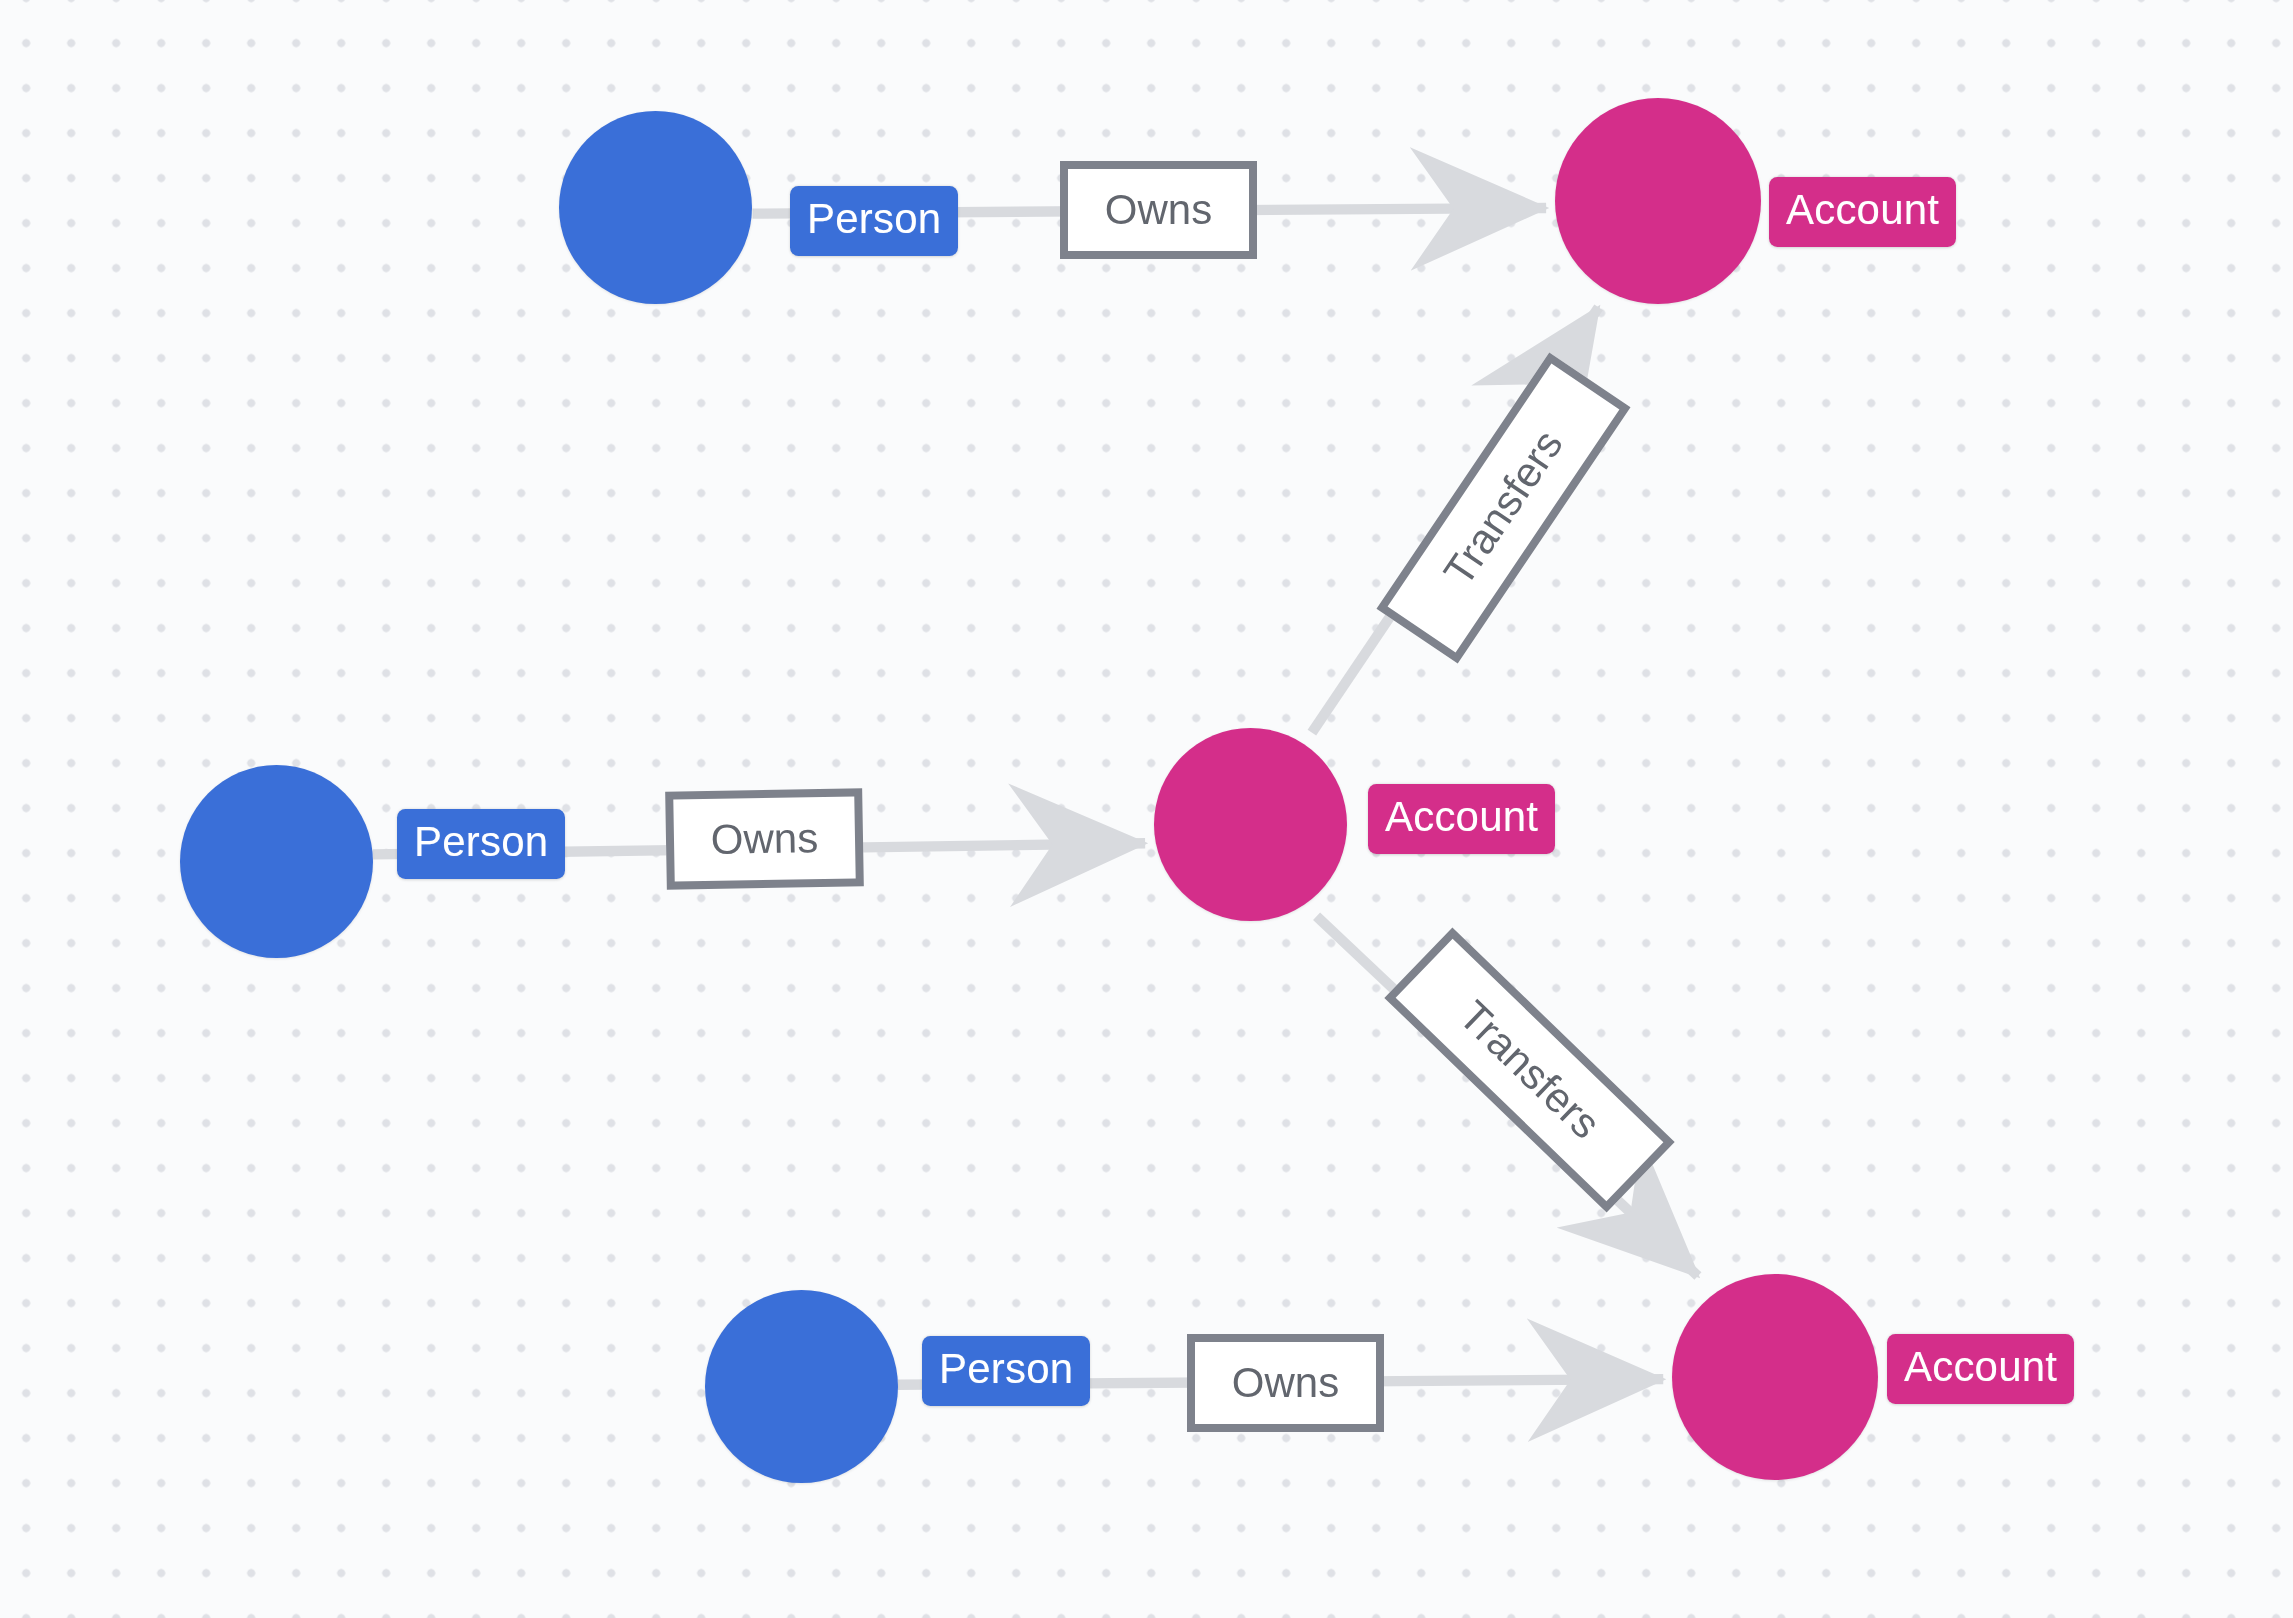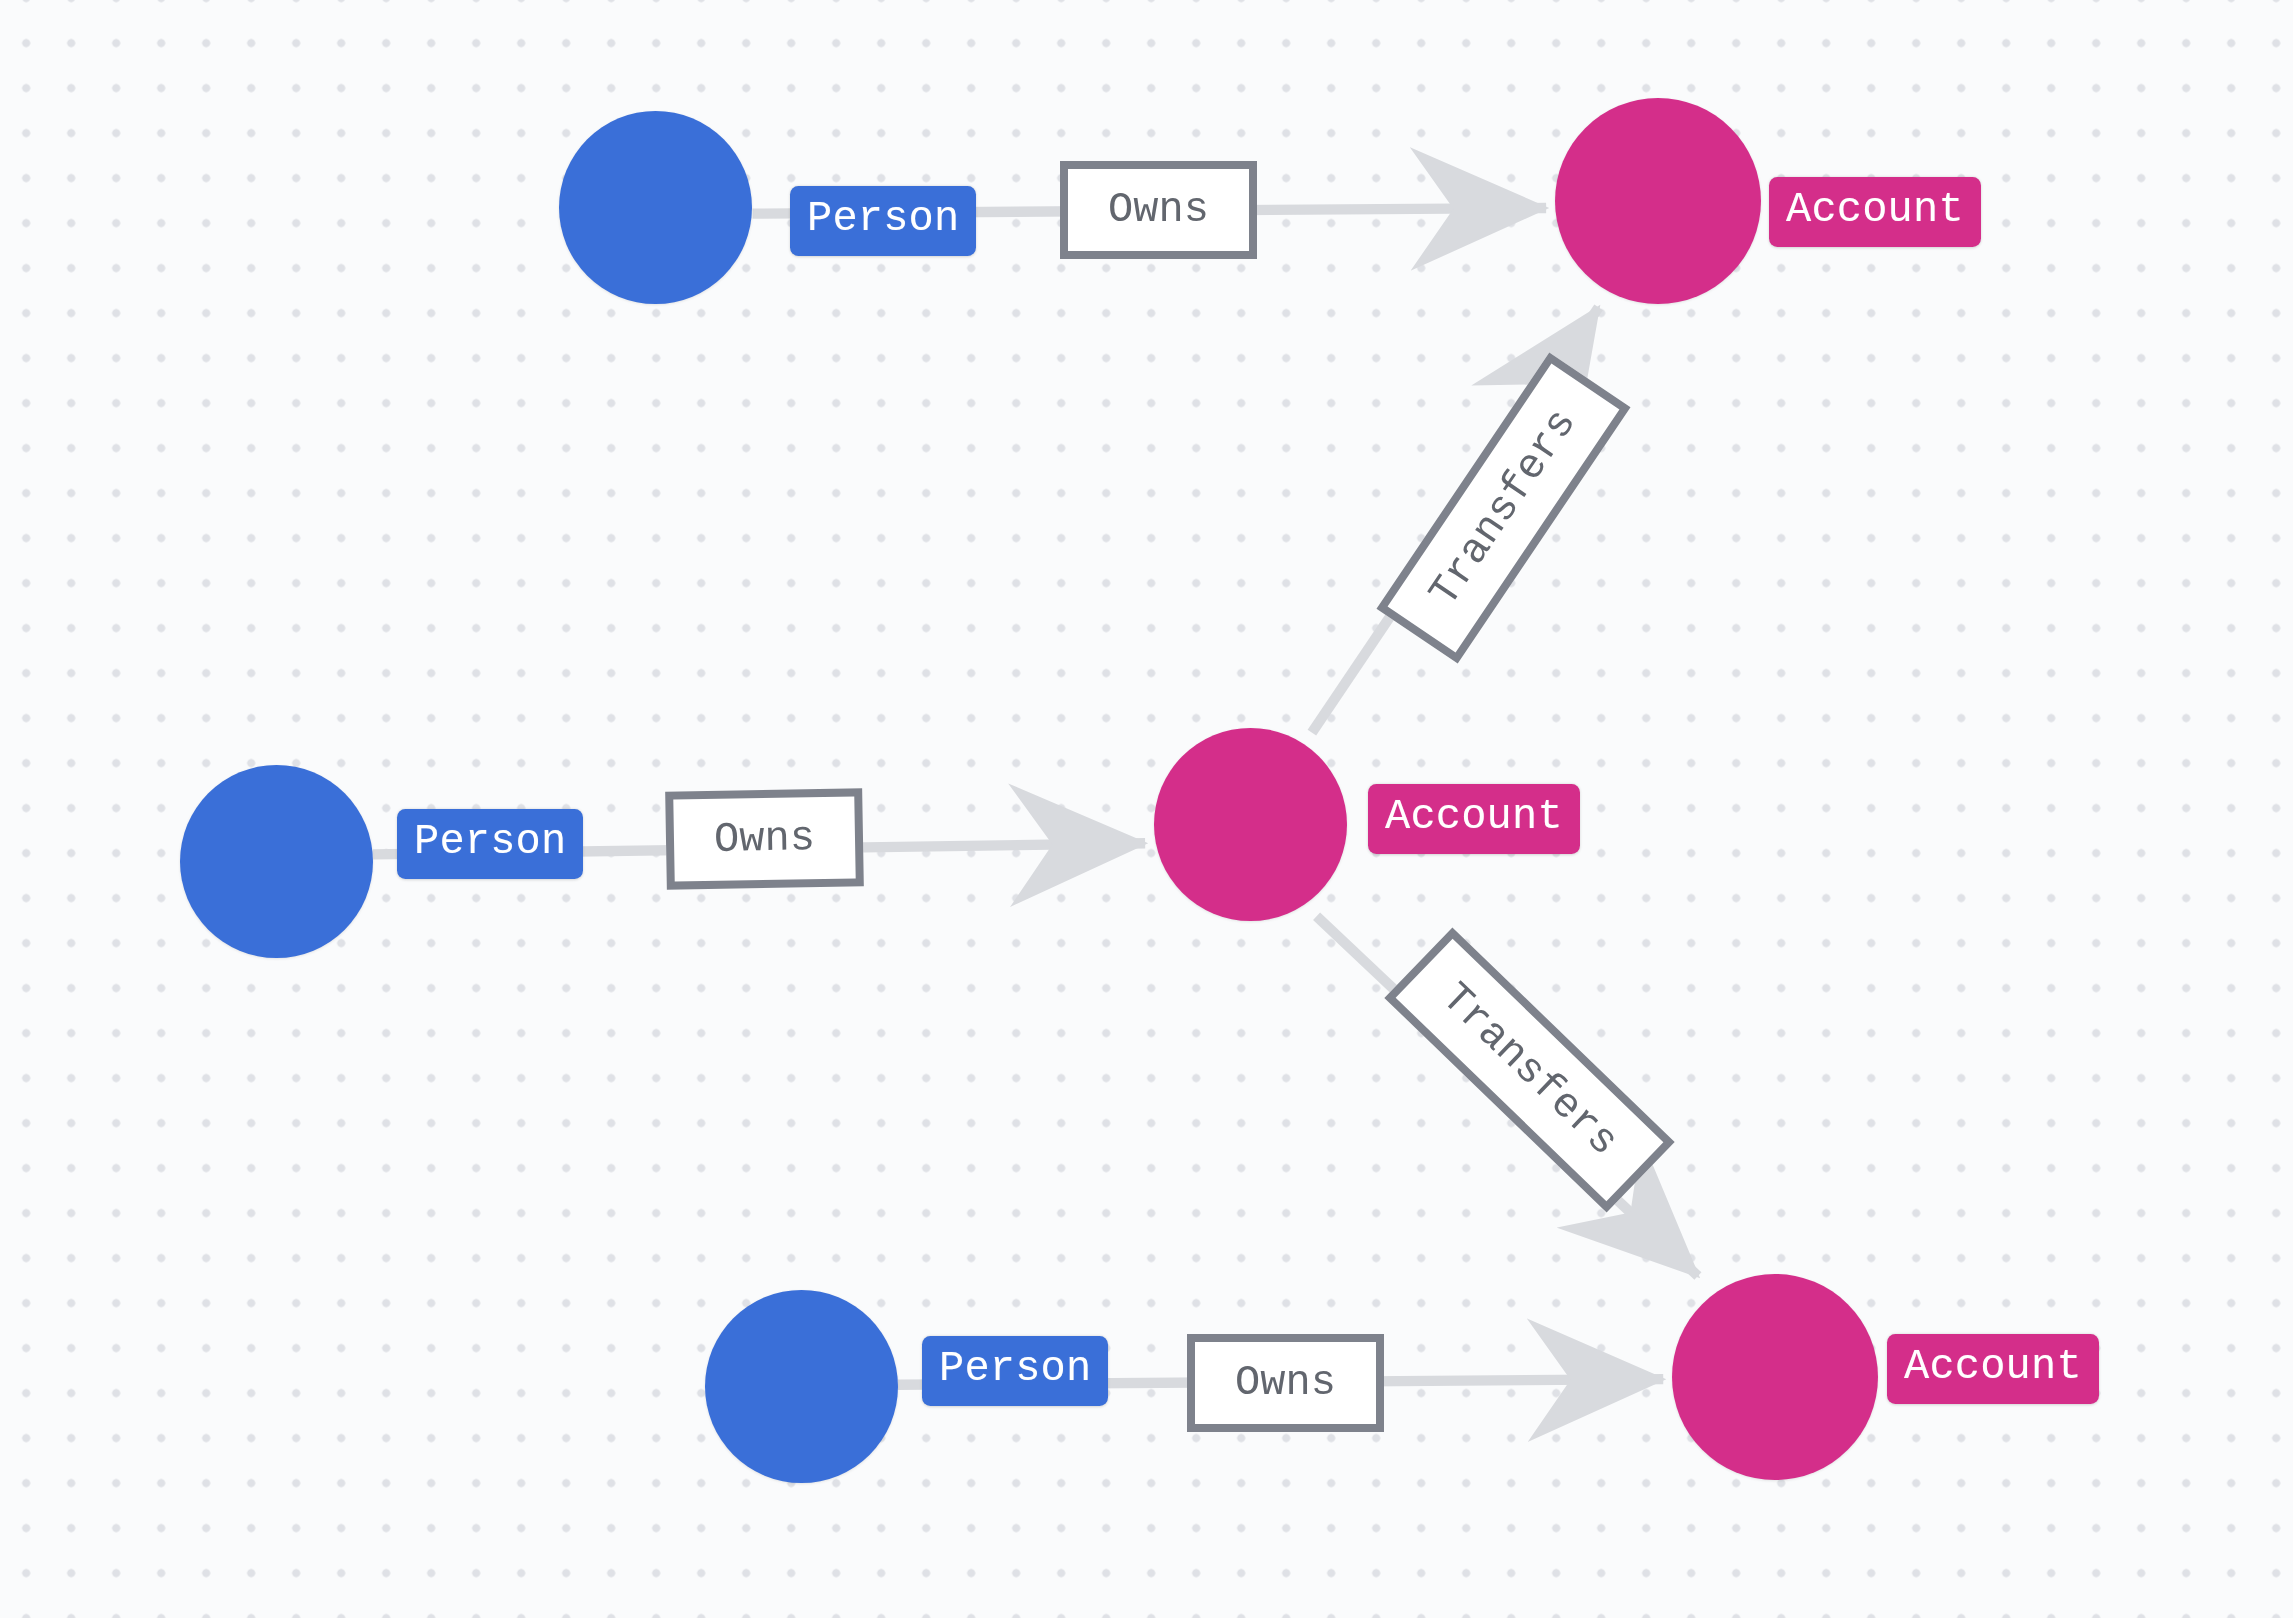--- a/index.html
+++ b/index.html
@@ -16,21 +16,20 @@
     background-size: 45px 45px;
     background-position: 3.7px 20.6px;
     position: relative;
   }
 
   #canvas {
     position: absolute;
     inset: 0;
     width: 2294px;
     height: 1619px;
-    font-family: Liberation Mono, monospace;
   }
 
   
   #edge-layer {
     position: absolute;
     left: 0; top: 0;
     width: 2294px;
     height: 1619px;
     pointer-events: none;
   }

